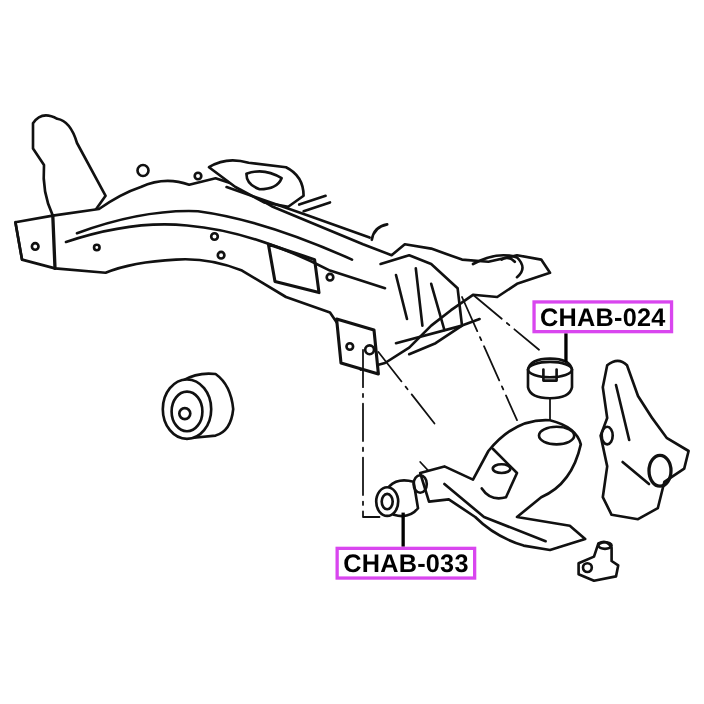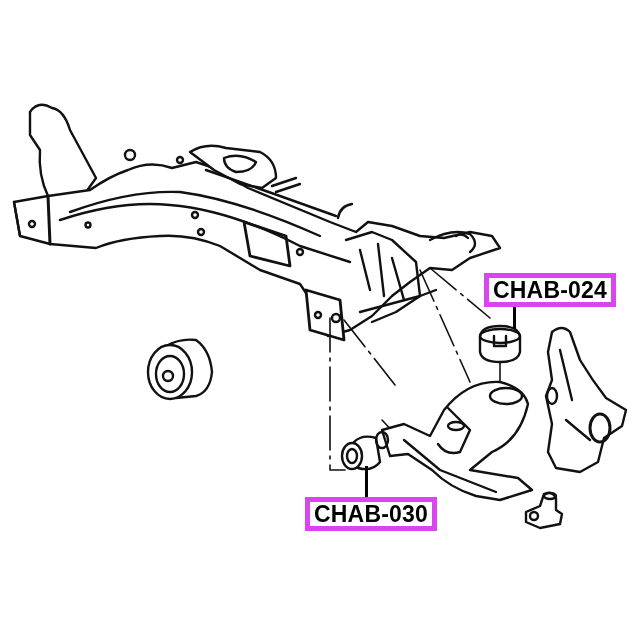--- a/index.html
+++ b/index.html
@@ -1,19 +1,19 @@
 <!DOCTYPE html>
 <html><head>
   <meta charset="utf-8">
   <style>
     html, body { margin: 0; padding: 0; background: #ffffff; }
     body { width: 640px; height: 640px; position: relative; overflow: hidden; font-family: "Liberation Sans", sans-serif; }
     #canvas { position: absolute; left: 0; top: 0; width: 640px; height: 640px; }
     .label-box {
-      position: absolute; border: 5px solid #d946ef; background: #fff; color: #000;
+      position: absolute; border: 3px solid #d946ef; background: #fff; color: #000;
       font-family: "Liberation Sans", sans-serif; font-weight: bold; font-size: 23px;
       line-height: 24px; padding: 0 4px; white-space: nowrap; letter-spacing: 0.2px;
       cursor: pointer;
     }
     .leader { position: absolute; background: #000; width: 3px; }
   </style>
 </head>
 <body>
 
 <svg id="canvas" viewBox="0 0 640 640" xmlns="http://www.w3.org/2000/svg" fill="none" stroke="#111" stroke-width="2.4" stroke-linejoin="round" stroke-linecap="round">
@@ -104,13 +104,13 @@
     <path d="M544 494 Q552 490 556 498 L556 510 L562 514 L560 524 L540 528 L526 522 L526 512 L540 506 Z" fill="#fff"></path>
     <ellipse cx="550" cy="496" rx="6" ry="3"></ellipse>
     <circle cx="534" cy="516" r="4"></circle>
   </g>
 </svg>
 
 <div class="leader" style="left:513px; top:301px; height:28px;"></div>
 <div class="leader" style="left:365px; top:466px; height:32px;"></div>
 
 <div class="label-box" style="left:484px; top:273px;">CHAB-024</div>
-<div class="label-box" style="left:305px; top:497px;">CHAB-030</div>
+<div class="label-box" style="left:305px; top:497px;">CHAB-033</div>
 
 </body></html>

